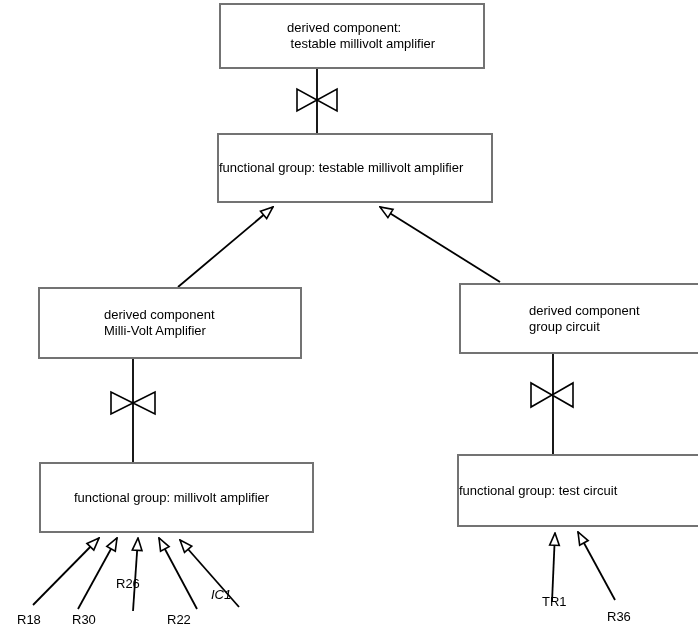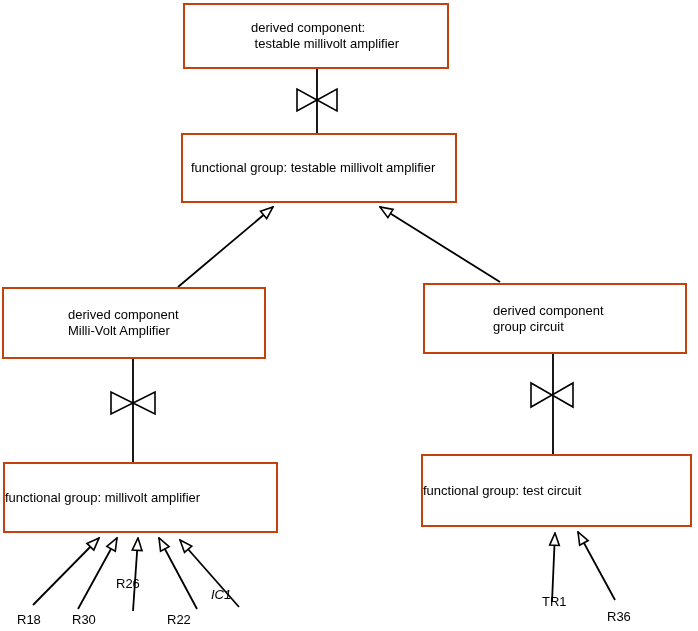--- a/index.html
+++ b/index.html
@@ -20,34 +20,35 @@
   .connector-layer {
     position: absolute;
     left: 0;
     top: 0;
     width: 698px;
     height: 631px;
   }
   .node {
     position: absolute;
     box-sizing: border-box;
-    border: 2px solid #c2410c;
+    border: 2px solid #737373;
     background: #ffffff;
     display: flex;
     flex-direction: column;
     justify-content: center;
     line-height: 16px;
+    margin-left: 36px;
   }
   .node span {
     white-space: pre;
   }
   .box-top-derived      { left: 183px; top: 3px;   width: 266px; height: 66px; padding-left: 66px; }
-  .box-top-functional   { left: 181px; top: 133px; width: 276px; height: 70px; padding-left: 8px; }
+  .box-top-functional   { left: 181px; top: 133px; width: 276px; height: 70px; padding-left: 0; }
   .box-left-derived     { left: 2px;   top: 287px; width: 264px; height: 72px; padding-left: 64px; }
-  .box-left-functional  { left: 3px;   top: 462px; width: 275px; height: 71px; }
+  .box-left-functional  { left: 3px;   top: 462px; width: 275px; height: 71px; padding-left: 33px; }
   .box-right-derived    { left: 423px; top: 283px; width: 264px; height: 71px; padding-left: 68px; }
   .box-right-functional { left: 421px; top: 454px; width: 271px; height: 73px; }
   .leaf-label {
     position: absolute;
     white-space: pre;
   }
   .lbl-r18 { left: 17px;  top: 612px; }
   .lbl-r30 { left: 72px;  top: 612px; }
   .lbl-r26 { left: 116px; top: 576px; }
   .lbl-r22 { left: 167px; top: 612px; }

